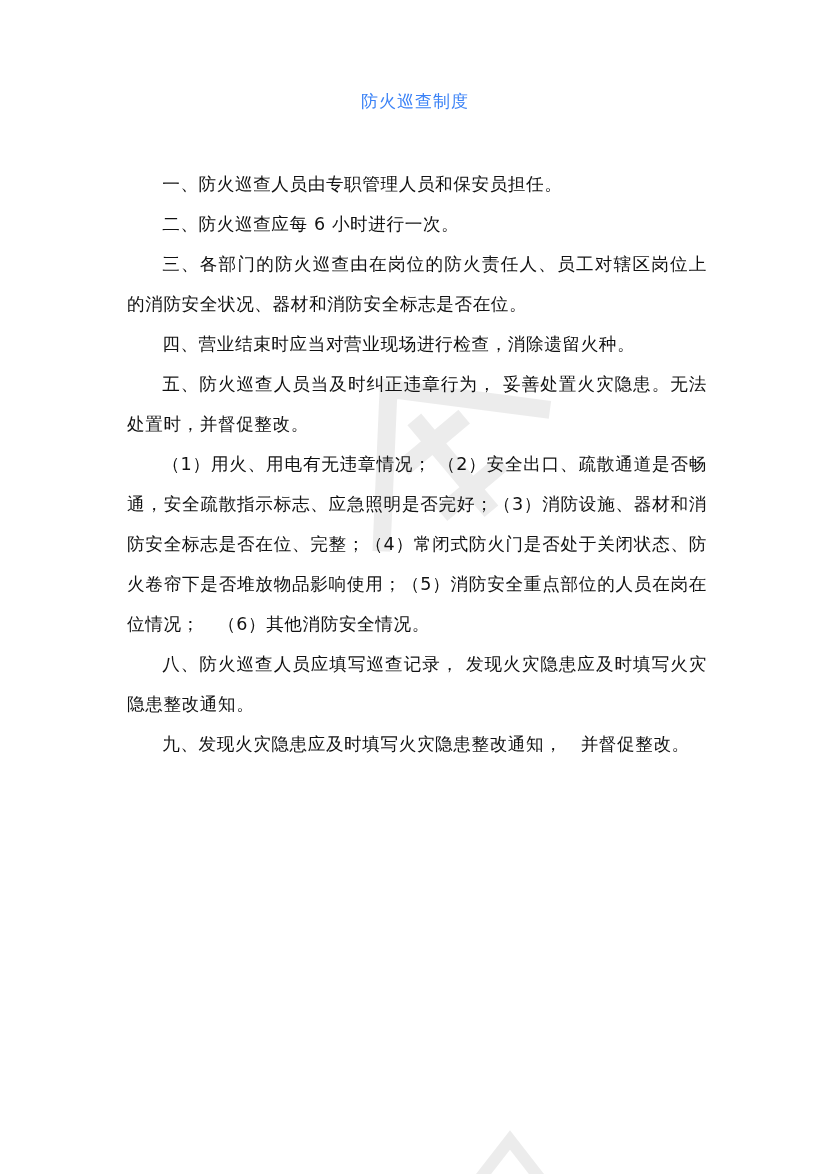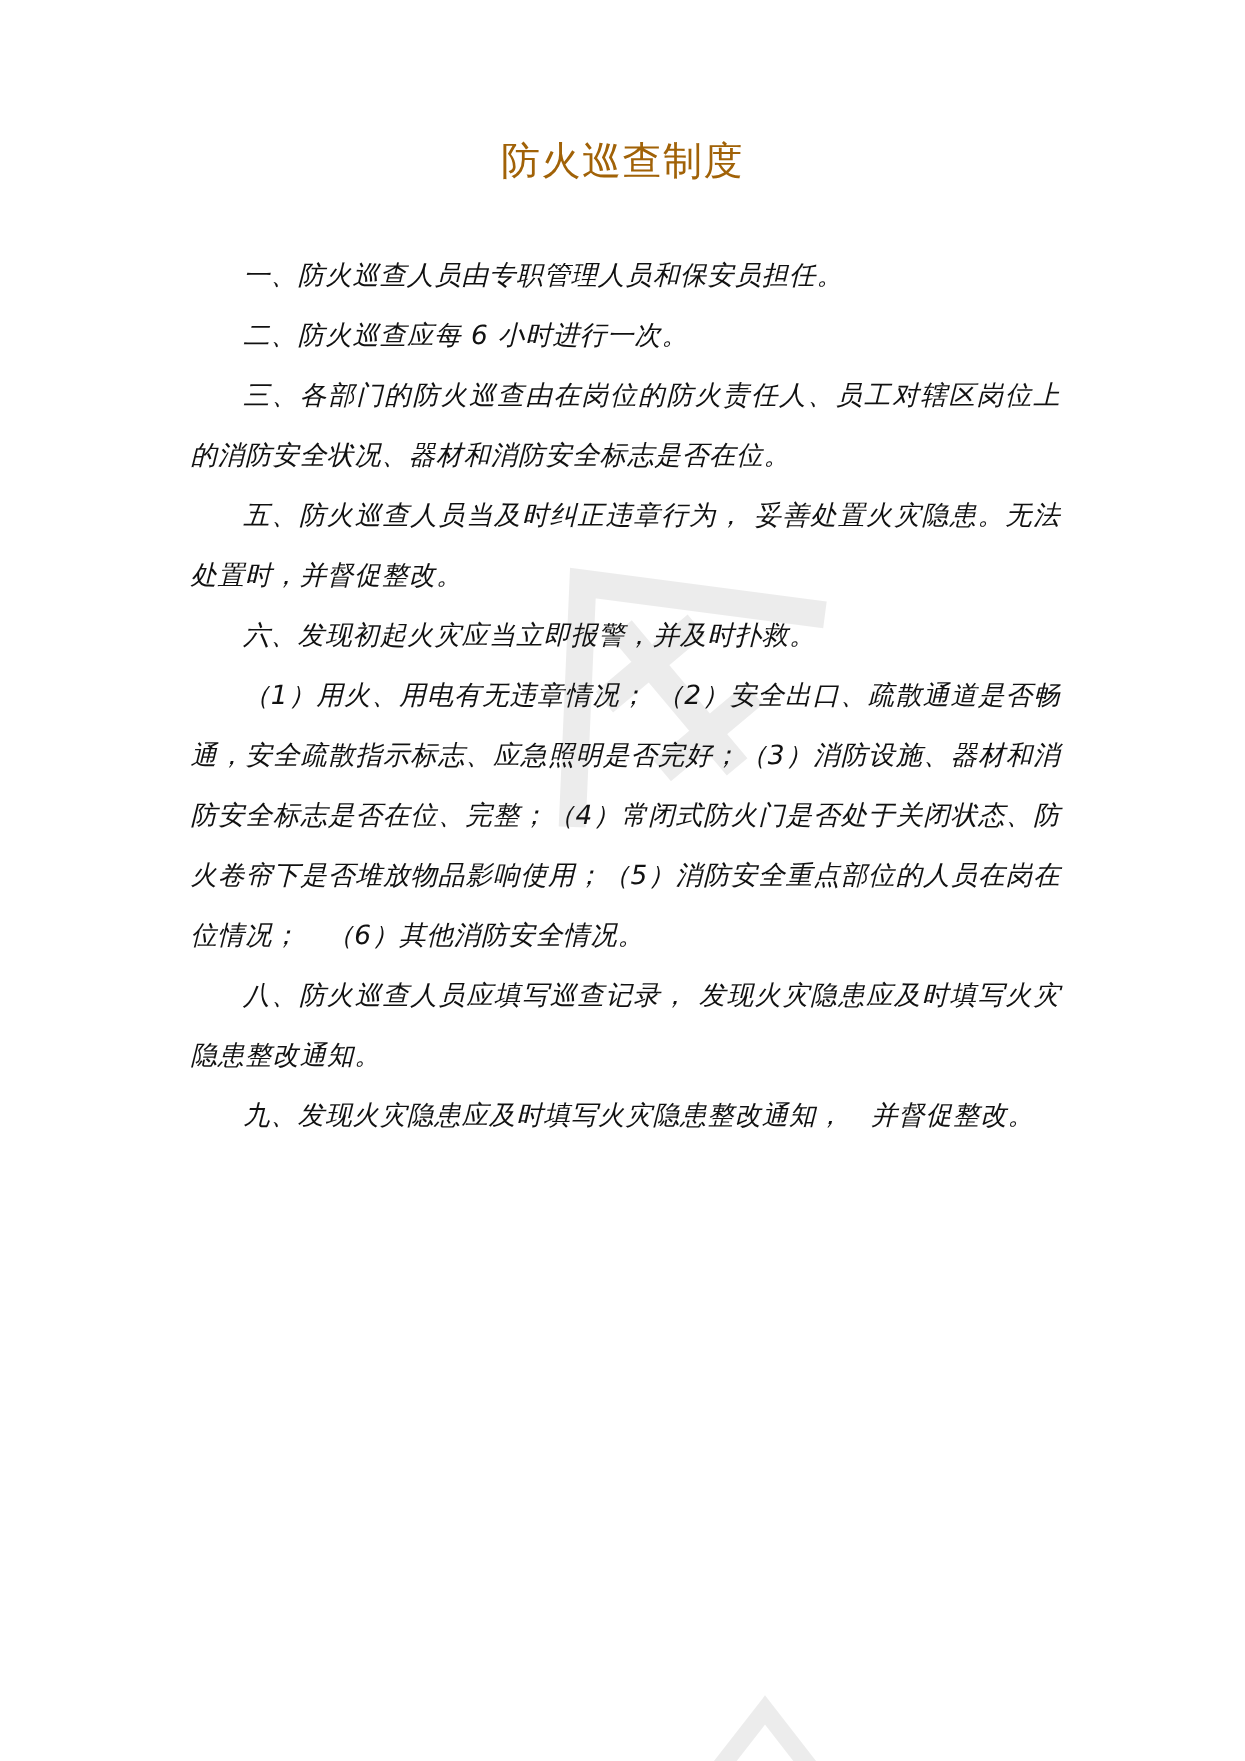--- a/index.html
+++ b/index.html
@@ -20,38 +20,37 @@
       left: 0; top: 0;
       width: 830px;
       height: 1174px;
     }
     .title {
       position: absolute;
       top: 90px;
       left: 0;
       width: 830px;
       text-align: center;
-      font-size: 26px;
+      font-size: 17px;
       letter-spacing: 1px;
-      color: #a16207;
+      color: #3b82f6;
     }
     .body-text {
       position: absolute;
       left: 127px;
       top: 164px;
       width: 580px;
       font-size: 17.6px;
       line-height: 40px;
       letter-spacing: 0.6px;
     }
     .para {
       margin: 0;
       text-indent: 2em;
       text-align: justify;
-      font-style: italic;
     }
     .watermark {
       position: absolute;
       pointer-events: none;
       opacity: 0.07;
     }
     .wm1 { left: 290px; top: 300px; width: 300px; height: 300px; }
     .wm2 { left: 420px; top: 1110px; width: 180px; height: 120px; }
   </style>
 </head>
@@ -72,20 +71,20 @@
       <path d="M65 90 L115 90 M90 70 L90 120"></path>
     </g>
   </svg>
 
   <div class="title">防火巡查制度</div>
 
   <div class="body-text">
     <p class="para">一、防火巡查人员由专职管理人员和保安员担任。</p>
     <p class="para">二、防火巡查应每 6 小时进行一次。</p>
     <p class="para">三、各部门的防火巡查由在岗位的防火责任人、员工对辖区岗位上的消防安全状况、器材和消防安全标志是否在位。</p>
+    <p class="para">四、营业结束时应当对营业现场进行检查，消除遗留火种。</p>
     <p class="para">五、防火巡查人员当及时纠正违章行为， 妥善处置火灾隐患。无法处置时，并督促整改。</p>
-    <p class="para">六、发现初起火灾应当立即报警，并及时扑救。</p>
     <p class="para">（1）用火、用电有无违章情况； （2）安全出口、疏散通道是否畅通，安全疏散指示标志、应急照明是否完好；（3）消防设施、器材和消防安全标志是否在位、完整；（4）常闭式防火门是否处于关闭状态、防火卷帘下是否堆放物品影响使用；（5）消防安全重点部位的人员在岗在位情况；　（6）其他消防安全情况。</p>
     <p class="para">八、防火巡查人员应填写巡查记录， 发现火灾隐患应及时填写火灾隐患整改通知。</p>
     <p class="para">九、发现火灾隐患应及时填写火灾隐患整改通知，　并督促整改。</p>
   </div>
 
 </div>
 
 </body></html>

